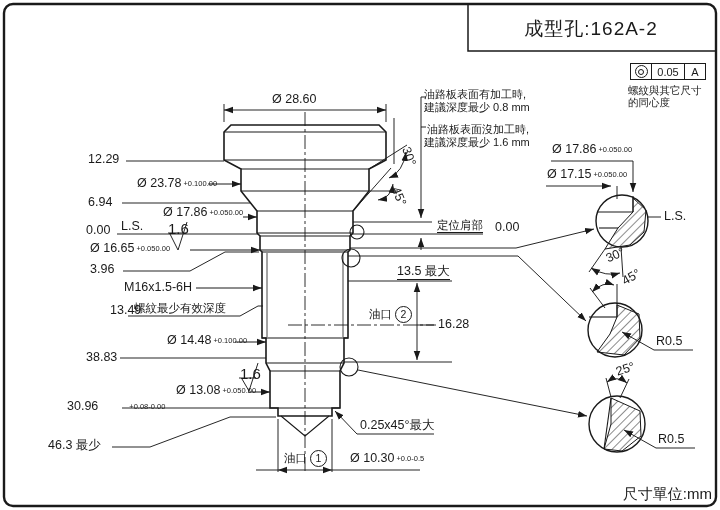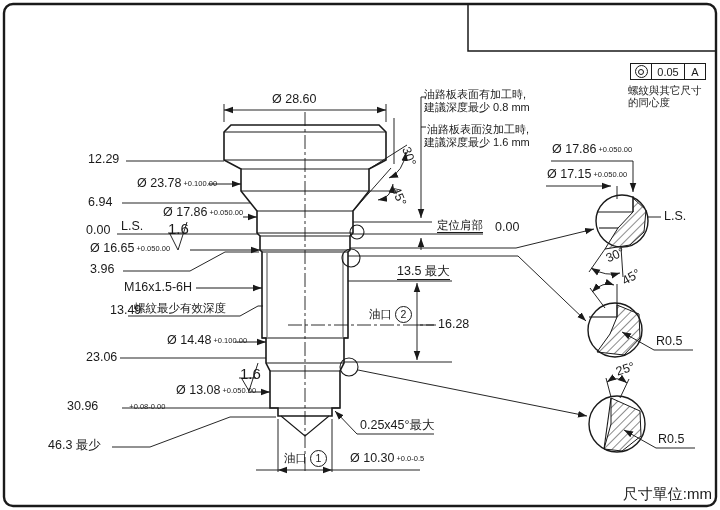--- a/index.html
+++ b/index.html
@@ -196,20 +196,23 @@
     <g stroke-width="0.95">
       <line x1="611" y1="397" x2="606" y2="378"></line>
       <line x1="620" y1="398" x2="629" y2="379"></line>
       <path d="M607,382 Q617,375 627,383" marker-start="url(#a)" marker-end="url(#a)"></path>
       <line x1="656" y1="448" x2="695" y2="448"></line>
       <line x1="656" y1="448" x2="624" y2="430" marker-end="url(#a)"></line>
     </g>
   </g>
 </svg>
 
+<div id="title-box">
+  <span>成型孔:162A-2</span>
+</div>
 
 <div id="fcf">
   <div class="cell c1">
         <span class="conc">
           <span></span>
         </span>
       </div>
   <div class="cell c2">0.05</div>
   <div class="cell c3">A</div>
 </div>
@@ -259,21 +262,21 @@
 <div class="lbl" style="left:124px;top:281px;">M16x1.5-6H</div>
 <div class="lbl" style="left:74px;top:304px;margin-left:36px;">13.49</div>
 <div class="lbl cn" style="left:134px;top:302px;">螺紋最少有效深度</div>
 <div class="lbl dim" style="left:167px;top:334px;">
   <span>Ø 14.48</span>
       <span class="tol">
         <i>+0.10</i>
         <i>0.00</i>
       </span>
 </div>
-<div class="lbl" style="left:86px;top:351px;">23.06</div>
+<div class="lbl" style="left:86px;top:351px;">38.83</div>
 <div class="lbl dim" style="left:176px;top:384px;">
   <span>Ø 13.08</span>
       <span class="tol">
         <i>+0.05</i>
         <i>0.00</i>
       </span>
 </div>
 <div class="lbl sm" style="left:240px;top:366px;">1.6</div>
 <div class="lbl dim" style="left:67px;top:400px;gap:29px;">
   <span>30.96</span>

